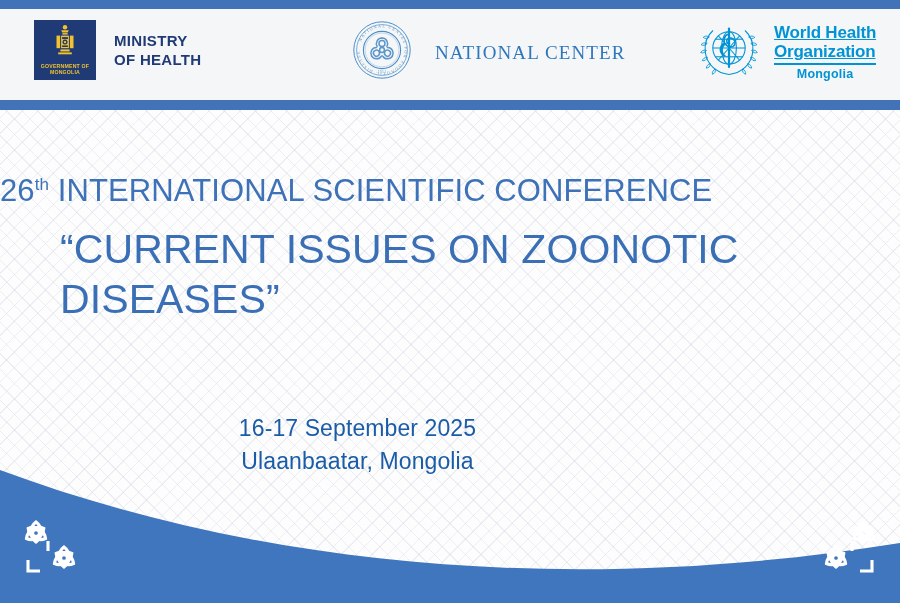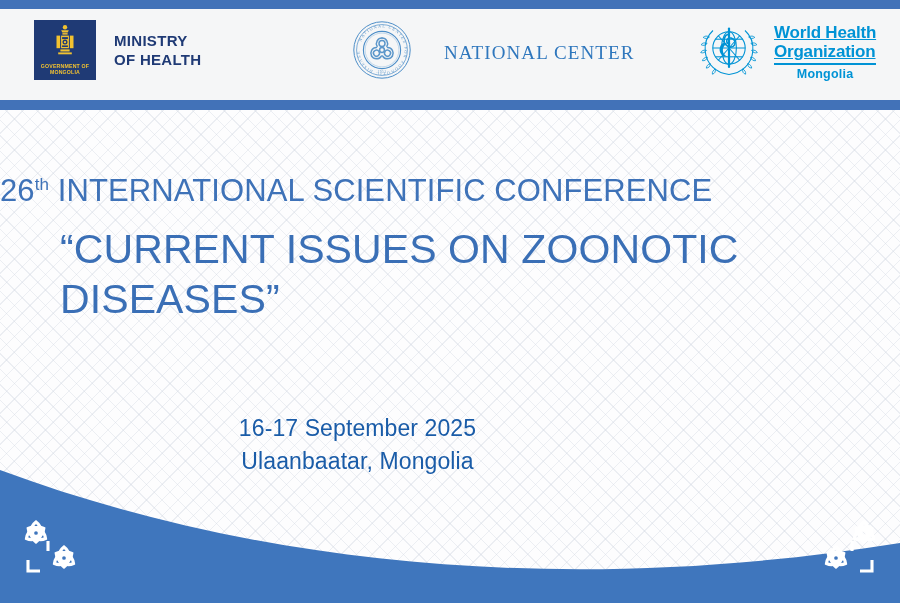--- a/index.html
+++ b/index.html
@@ -34,21 +34,21 @@
   .moh-badge .gov-line{
     color:#f2c230;font-size:5.2px;font-weight:bold;letter-spacing:.2px;
     line-height:6.4px;text-align:center;margin-top:1px;
   }
   .moh-text{
     margin-left:10px;color:#1f3a75;font-weight:bold;font-size:15px;
     line-height:19px;letter-spacing:.3px;
   }
 
   
-  .nczd-text{margin-left:24px;color:#2f77bd;font-family:"Liberation Serif",serif;}
+  .nczd-text{margin-left:15px;color:#2f77bd;font-family:"Liberation Serif",serif;}
   .nczd-l1{font-size:19px;letter-spacing:1.1px;line-height:21px;}
   .nczd-l2{font-size:10.5px;letter-spacing:.9px;line-height:13px;color:#6fa6d6;}
 
   
   .who-text{margin-left:8px;color:#0093d5;}
   .who-l1{font-size:17px;font-weight:bold;line-height:19px;letter-spacing:-.2px;text-decoration:underline;}
   .who-rule{height:1.6px;background:#0093d5;margin:2px 0 2px 0;width:100%;}
   .who-country{font-size:12.5px;font-weight:bold;text-align:center;letter-spacing:.2px;}
 
   

